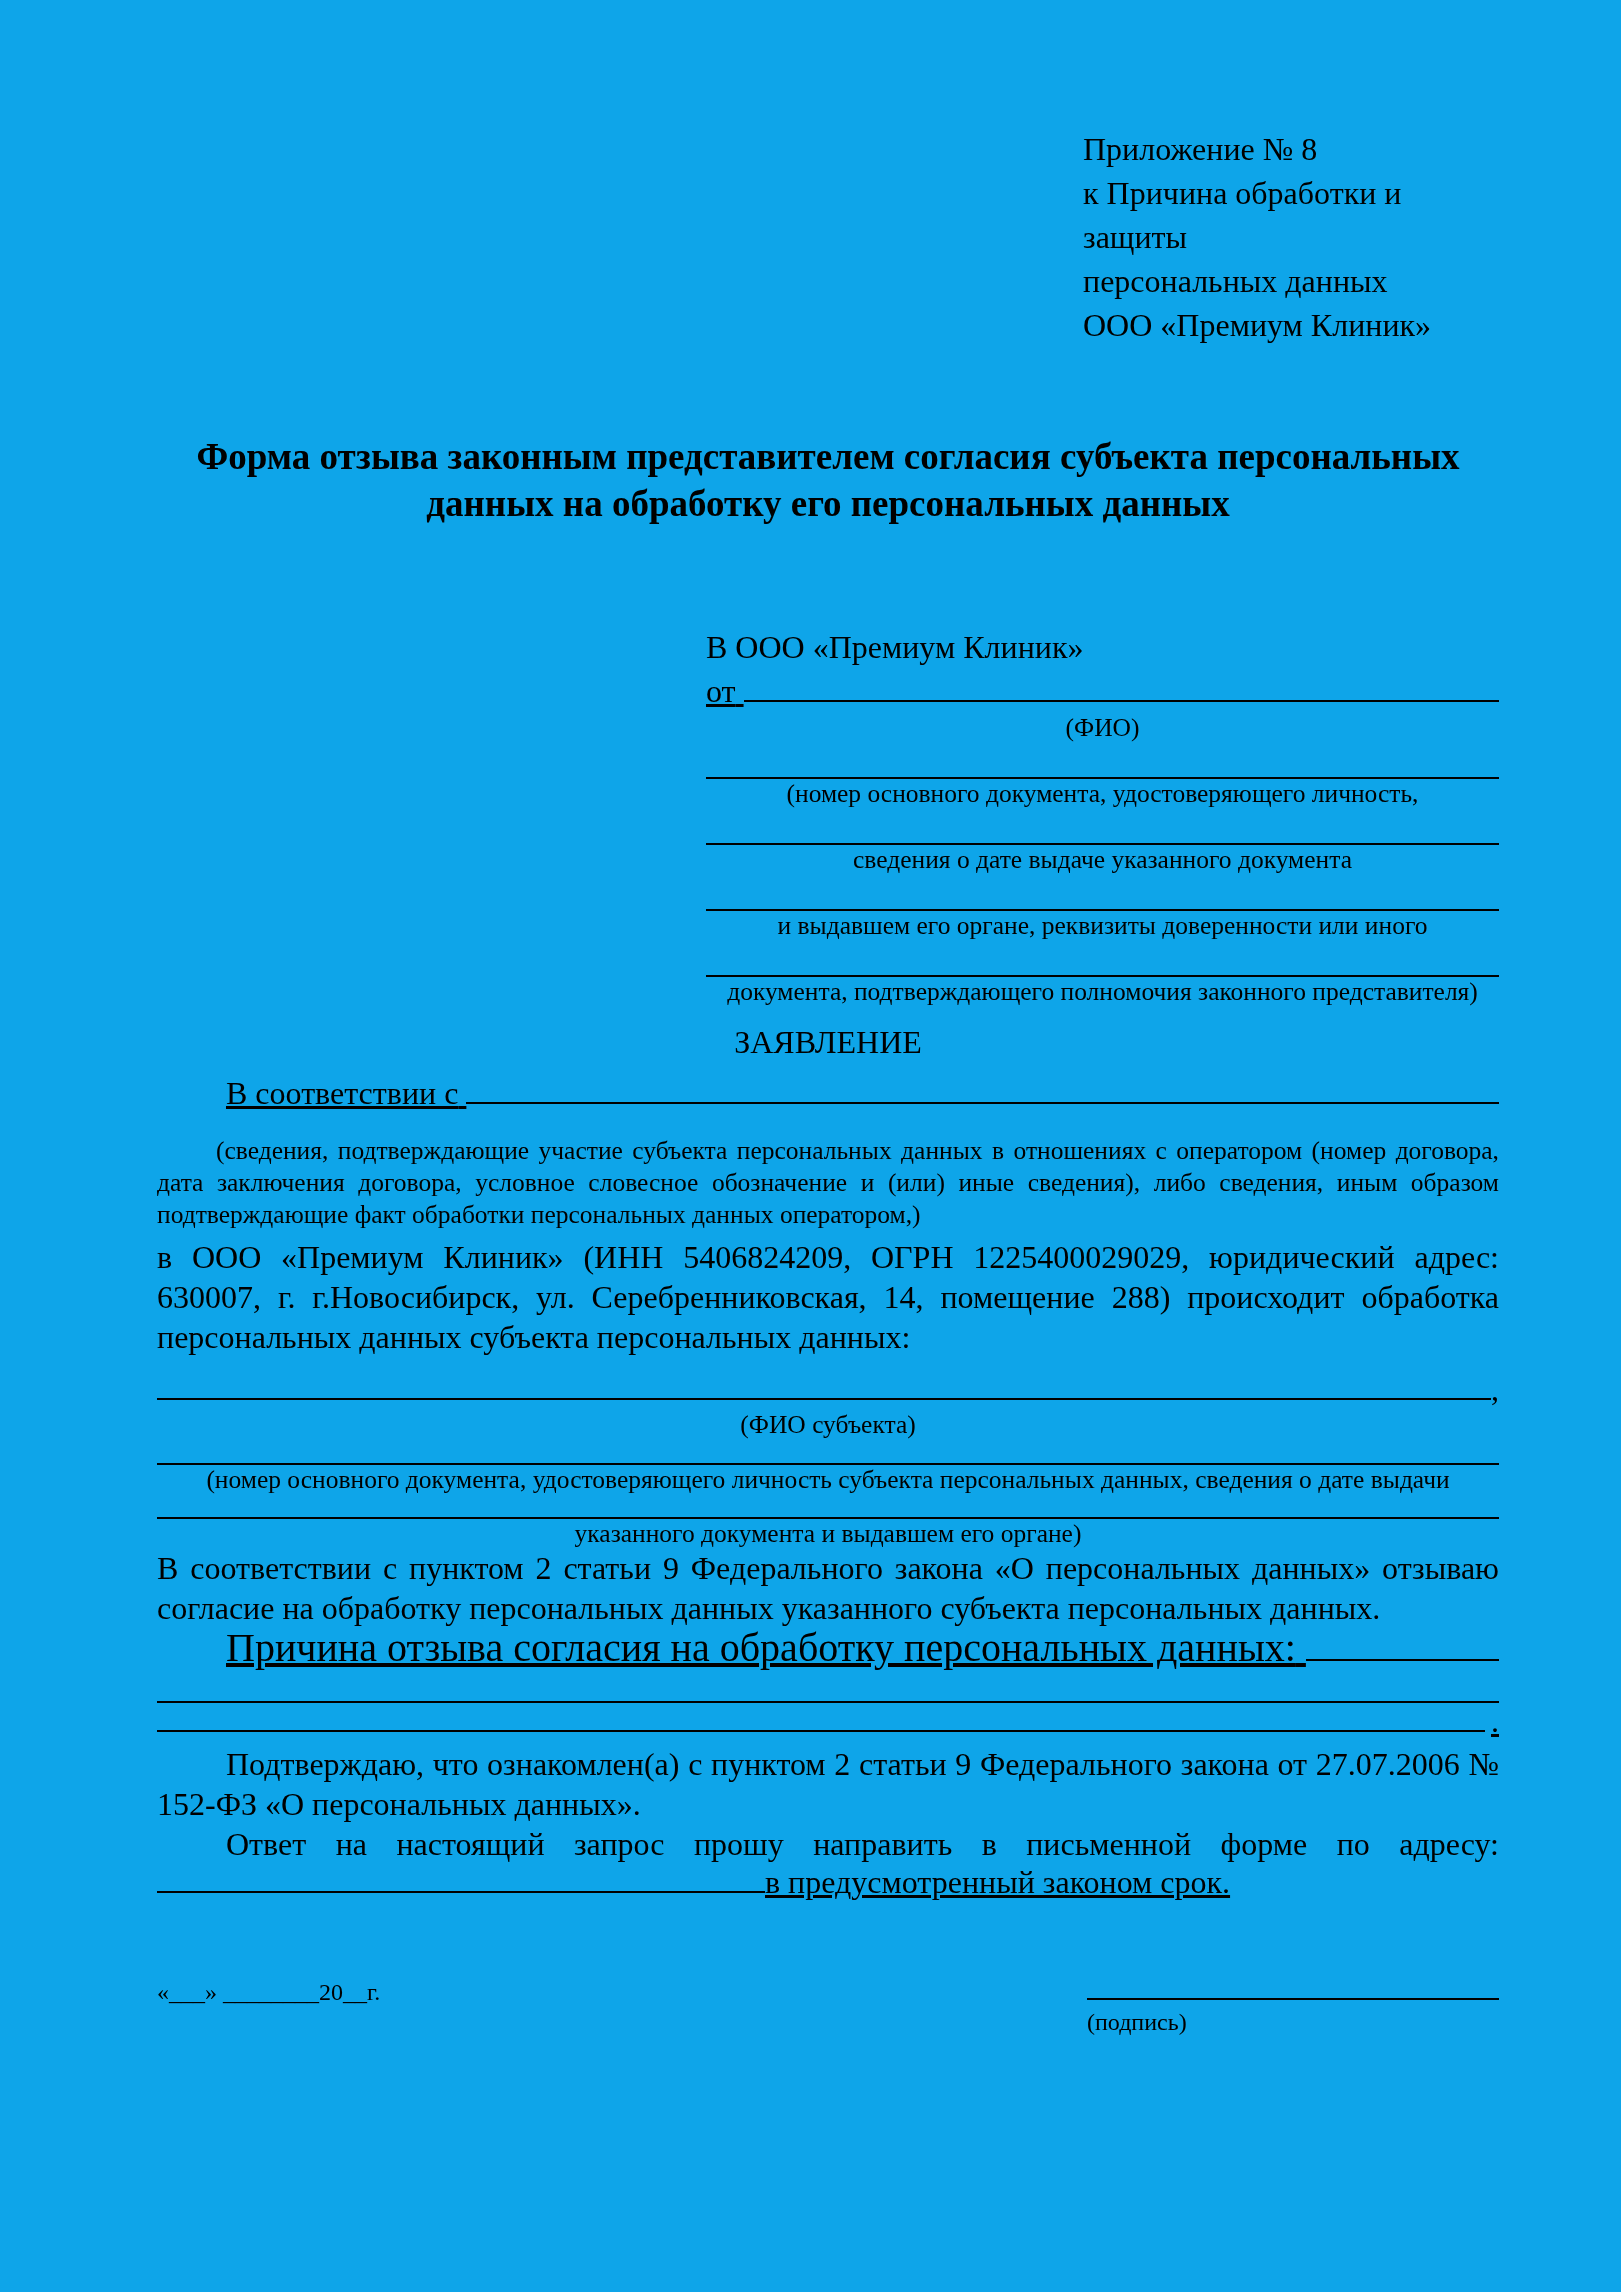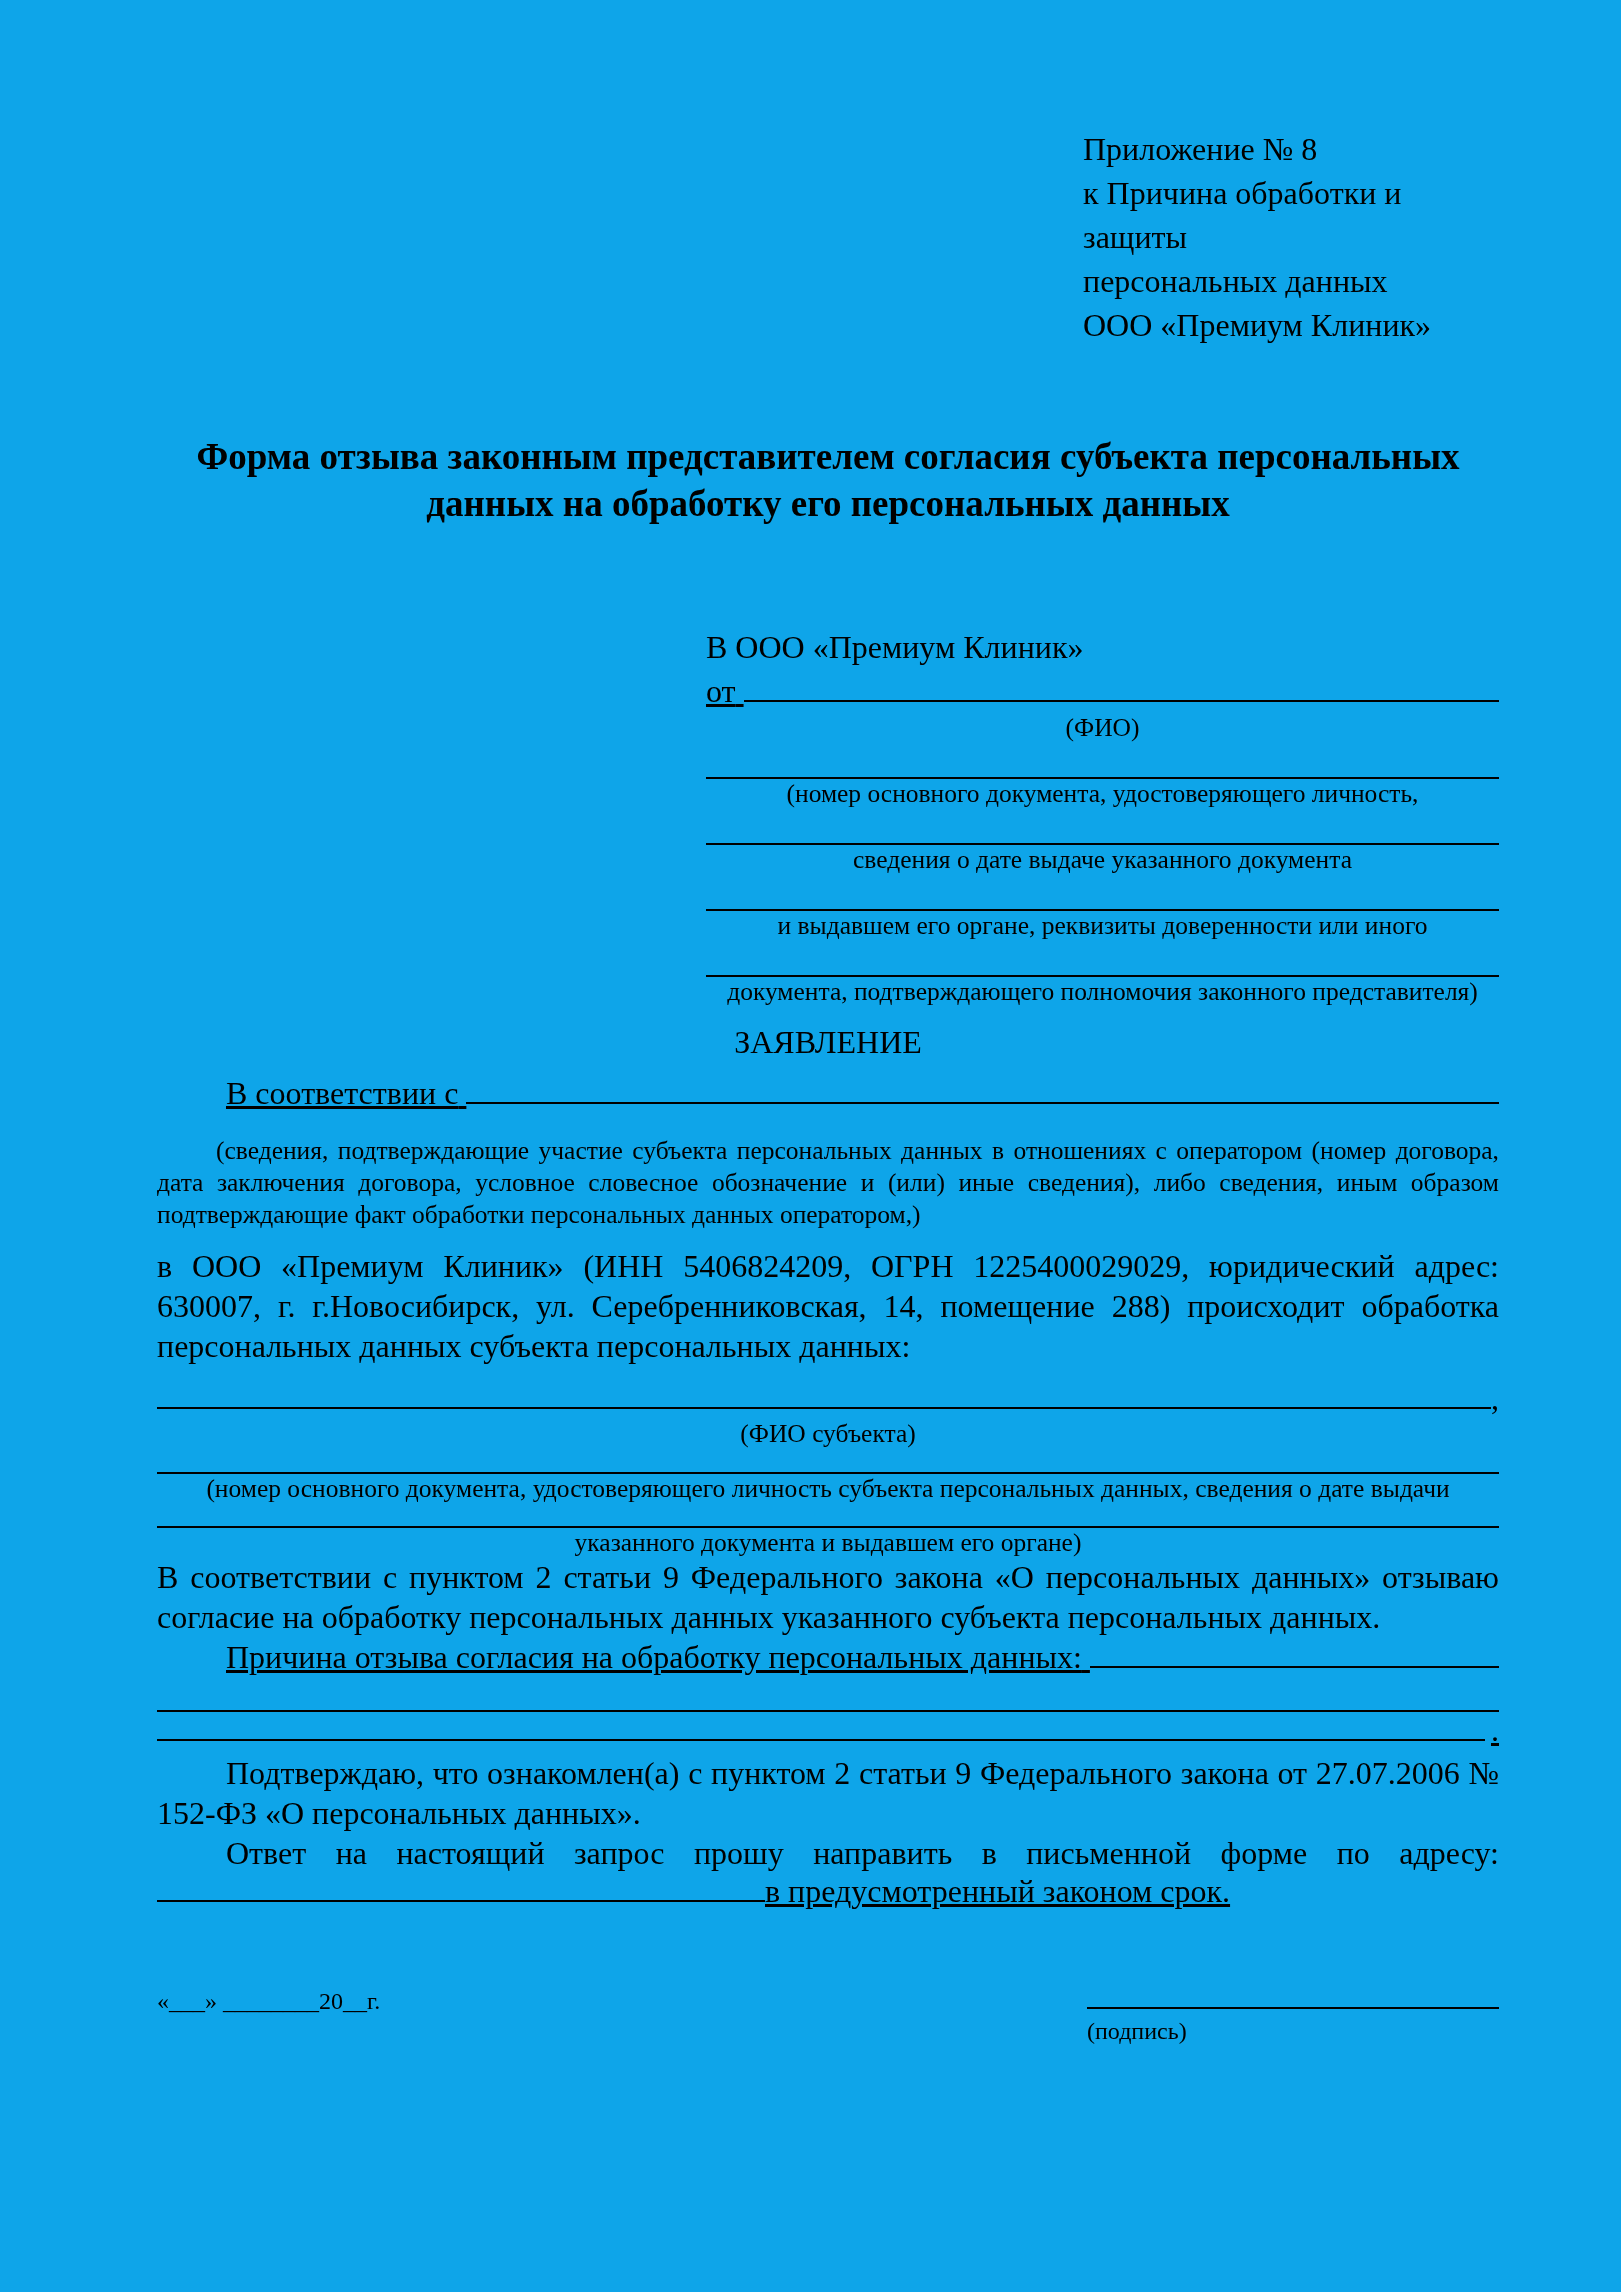--- a/index.html
+++ b/index.html
@@ -64,31 +64,31 @@
     font-size: 25.5px;
     line-height: 32px;
     text-align: justify;
     text-indent: 59px;
   }
   .body-par {
     font-size: 32px;
     line-height: 40px;
     text-align: justify;
   }
-  .mt4  { margin-top: 15px; }
+  .mt4  { margin-top: 6px; }
   .mt8  { margin-top: 7.8px; }
   .mt14 { margin-top: 13.7px; }
   .subject-row { height: 39px; font-size: 32px; }
   .blank-row-sm {
     height: 25.5px;
     border-bottom: 2px solid #000;
   }
   .reason-row {
     padding-left: 69px;
-    font-size: 32px;
+    font-size: 40px;
     line-height: 40px;
   }
   .rule-gap { height: 35px; border-bottom: 2px solid #000; }
   .rule-row { height: 33px; font-size: 32px; }
   .rule-row .fill { margin-right: 5.9px; }
   .confirm-par { text-indent: 69px; }
   .reply-par { text-indent: 69px; text-align-last: justify; }
   .reply-row { height: 41px; font-size: 32px; }
   .reply-row .addr-line { width: 608px; border-bottom: 2px solid #000; }
   

